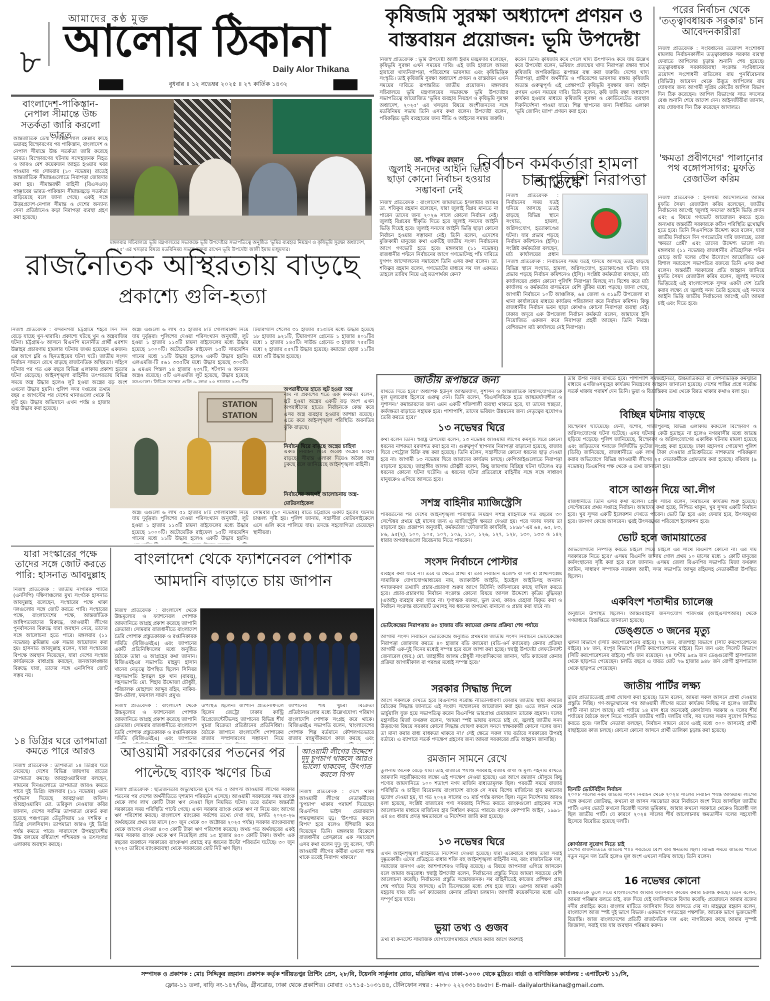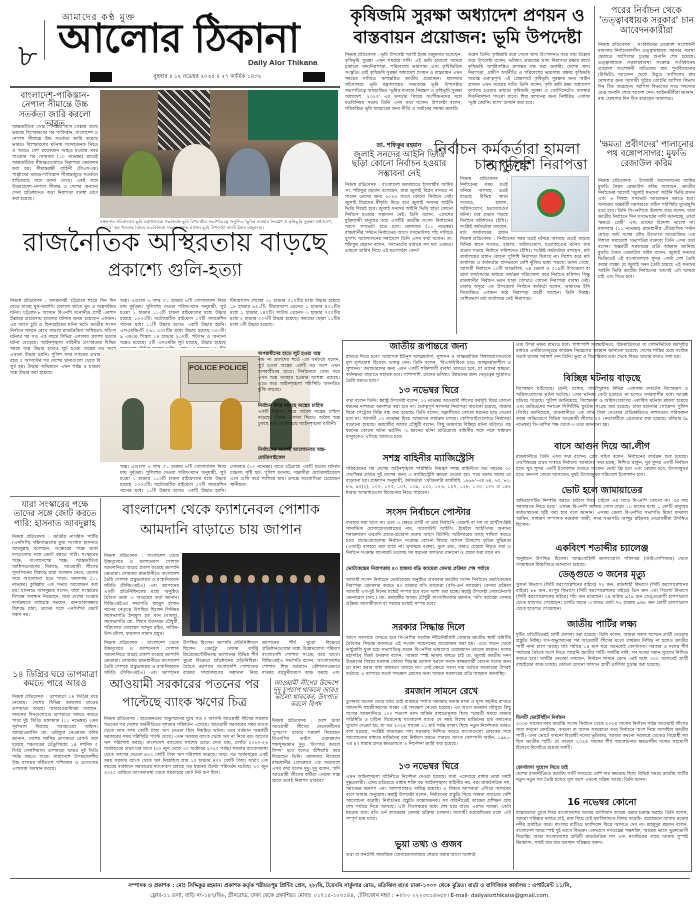--- a/index.html
+++ b/index.html
@@ -111,51 +111,51 @@
 <div class="abs body-text" style="left:598px;top:178px;width:97px;height:160px;">নিজস্ব প্রতিবেদক : ইসলামী আন্দোলনের আমির মুফতি সৈয়দ রেজাউল করিম বলেছেন, জাতীয় নির্বাচনের আগেই 'জুলাই সনদের' আইনি ভিত্তি প্রদান এবং এ বিষয়ে গণভোট আয়োজন করতে হবে। অন্যথায় অন্তর্বর্তী সরকারকে কঠিন পরিস্থিতি মুখোমুখি হতে হবে। তিনি সিএনপিকে উদ্দেশ্য করে বলেন, যারা জাতীয় নির্বাচনে দিন গণভোটের দাবি জানাচ্ছে, তারা 'ক্ষমতা প্রেমী' এবং তাদের উদ্দেশ্য ভালো না। মঙ্গলবার (১১ নভেম্বর) রাজধানীর ঐতিহাসিক পল্টন মোড়ে আট দলের যৌথ উদ্যোগে আয়োজিত এক বিশাল সমাবেশে সভাপতির বক্তব্যে তিনি এসব কথা বলেন। অন্তর্বর্তী সরকারের প্রতি আহ্বান জানিয়ে মুফতি সৈয়দ রেজাউল করিম বলেন, জুলাই সনদের ভিত্তিতেই এই বাংলাদেশকে সুন্দর একটা দেশ তৈরি করার লক্ষ্যে যে জুলাই সনদ তৈরি হয়েছে এই সনদের আইনি ভিত্তি জাতীয় নির্বাচনের আগেই এটা আমরা চাই এবং দিতে হবে।</div>
 
 <div class="abs hl" style="left:10px;top:228px;width:330px;font-size:26px;">রাজনৈতিক অস্থিরতায় বাড়ছে</div>
 <div class="abs hl" style="left:10px;top:260px;width:330px;font-size:18px;">প্রকাশ্যে গুলি-হত্যা</div>
 <div class="abs body-text" style="left:10px;top:298px;width:106px;height:194px;">নিজস্ব প্রতিবেদক : বন্দরনগরী চট্টগ্রামে শহরে দিন দিন বেড়ে যাচ্ছে খুন-খারাবি। প্রকাশ্যে ঘটছে খুন ও অস্ত্রবাজির ঘটনা। চট্টগ্রাম-৮ আসনে বিএনপি মনোনীত প্রার্থী এরশাদ উল্লাহর প্রচারণায় হামলার ঘটনায় জখম হয়েছেন একজন। এর আগে চুরি ও ছিনতাইয়ের ঘটনা ঘটে। জাতীয় সংসদ নির্বাচন সামনে রেখে বাড়ছে রাজনৈতিক অস্থিরতা। সহিংস ঘটনার পর গত এক বছরে বিভিন্ন এলাকায় প্রকাশ্য হত্যার ঘটনা বেড়েছে। আইনশৃঙ্খলা বাহিনীর তৎপরতায় বিভিন্ন সময়ে অস্ত্র উদ্ধার হলেও লুট হওয়া অস্ত্রের বড় অংশ এখনো উদ্ধার হয়নি। পুলিশ সদর দপ্তরের তথ্যমতে, গত বছর ৫ আগস্টের পর দেশের থানাগুলো থেকে বিপুল অস্ত্র লুট হয়। উদ্ধার অভিযানে এখন পর্যন্ত ৪ হাজার ৭৫৬টি অস্ত্র উদ্ধার করা হয়েছে।</div>
 <div class="abs body-text" style="left:120px;top:298px;width:106px;height:50px;">অস্ত্র। এগুলো ৬ লাখ ৫১ হাজার ৮টি গোলাবারুদ নিয়ে যায় দুর্বৃত্তরা। পুলিশের দেওয়া পরিসংখ্যান অনুযায়ী, লুট হওয়া ১ হাজার ১১৩টি চায়না রাইফেলের মধ্যে উদ্ধার হয়েছে ১০০০টি। অটোমেটিক রাইফেল ১৫টি সাবমেশিন গানের মধ্যে ১১টি উদ্ধার হলেও একটি উদ্ধার হয়নি। এলএমজি-টি ৫৬১ ৩৩৫টির মধ্যে উদ্ধার হয়েছে ৩০৩টি। ৯ এমএম পিস্তল ১৪ হাজার ২৩৭টি, শটগান ও অন্যান্য অস্ত্রও রয়েছে। ৫টি এসএমজি লুট হয়েছে, উদ্ধার হয়েছে সবগুলো। বিভিন্ন অস্ত্রের গুলি ৬ লাখ ২৪ হাজার ২৫৮টির বেশি উদ্ধার হয়েছে ২ লাখ ৩৪ হাজার ৮৭৪টি। বিভিন্ন অস্ত্রের গুলি।</div>
 <div class="abs body-text" style="left:230px;top:298px;width:110px;height:50px;">টিয়ারগ্যাস শেলের ৩১ হাজার ৫১৫টির মধ্যে উদ্ধার হয়েছে ১৮ হাজার ৯২১টি, টিয়ারগ্যাস গ্রেনেড ১ হাজার ৪০১টির মধ্যে ১ হাজার ১৪৫টি। সাউন্ড গ্রেনেড ৩ হাজার ৭৫৫টির মধ্যে ২ হাজার ৫৫৭টি উদ্ধার হয়েছে। কমান্ডো ছোরা ১১টির মধ্যে ৩টি উদ্ধার হয়েছে।</div>
 
 <div class="abs photo" id="photo-police">
   <div class="station"></div>
-  <div class="sign">POLICE POLICE</div>
+  <div class="sign">STATION STATION</div>
   <div class="runner" style="left:22px;background:#4a5a48;"></div>
   <div class="runner" style="left:70px;background:#d4a43a;"></div>
   <div class="runner" style="left:120px;background:#c08a2a;"></div>
   <div class="runner" style="left:170px;background:#3e4e3a;"></div>
 </div>
 <div class="abs body-text" style="left:120px;top:464px;width:106px;height:30px;">অস্ত্র। এগুলো ৬ লাখ ৫১ হাজার ৮টি গোলাবারুদ নিয়ে যায় দুর্বৃত্তরা। পুলিশের দেওয়া পরিসংখ্যান অনুযায়ী, লুট হওয়া ১ হাজার ১১৩টি চায়না রাইফেলের মধ্যে উদ্ধার হয়েছে ১০০০টি। অটোমেটিক রাইফেল ১৫টি সাবমেশিন গানের মধ্যে ১১টি উদ্ধার হলেও একটি উদ্ধার হয়নি। এলএমজি-টি ৫৬১ ৩৩৫টির মধ্যে উদ্ধার হয়েছে ৩০৩টি। ৯ এমএম পিস্তল ১৪ হাজার ২৩৭টি, শটগান ও অন্যান্য অস্ত্রও রয়েছে। ৫টি এসএমজি লুট হয়েছে, উদ্ধার হয়েছে সবগুলো। বিভিন্ন অস্ত্রের গুলি ৬ লাখ ২৪ হাজার ২৫৮টির বেশি উদ্ধার হয়েছে ২ লাখ ৩৪ হাজার ৮৭৪টি। বিভিন্ন অস্ত্রের গুলি।</div>
 <div class="abs body-text" style="left:230px;top:464px;width:110px;height:30px;">সোমবার (১০ নভেম্বর) রাতে চট্টগ্রামে একটি হত্যার ঘটনায় চাঞ্চল্য সৃষ্টি হয়। পুলিশ জানায়, সন্ত্রাসীরা মোটরসাইকেলে এসে গুলি করে পালিয়ে যায়। তদন্তে সহযোগিতা চেয়েছেন স্থানীয়রা।</div>
 
 <div class="abs" style="left:258px;top:350px;width:82px;font-size:4.8px;font-weight:bold;font-family:'DejaVu Sans',sans-serif;">অপরাধীদের হাতে লুট হওয়া অস্ত্র</div>
 <div class="abs body-text" style="left:258px;top:357px;width:82px;height:44px;">নাম না প্রকাশের শর্তে এক কর্মকর্তা বলেন, লুট হওয়া অস্ত্রের একটি বড় অংশ এখন অপরাধীদের হাতে। নির্বাচনকে কেন্দ্র করে এসব অস্ত্র ব্যবহার হওয়ার আশঙ্কা রয়েছে। এতে করে আইনশৃঙ্খলা পরিস্থিতি অবনতির ঝুঁকি বাড়ছে।</div>
 <div class="abs" style="left:258px;top:402px;width:82px;font-size:4.8px;font-weight:bold;font-family:'DejaVu Sans',sans-serif;">নির্বাচন ঘিরে বাড়ছে অস্ত্রের চাহিদা</div>
 <div class="abs body-text" style="left:258px;top:409px;width:82px;height:36px;">একটি নির্বাচন ঘিরে অবৈধ অস্ত্রের চাহিদা বাড়ছে। সীমান্ত এলাকা দিয়েও অবৈধ অস্ত্র ঢুকছে বলে জানিয়েছে আইনশৃঙ্খলা বাহিনী।</div>
 <div class="abs" style="left:258px;top:446px;width:82px;font-size:4.8px;font-weight:bold;font-family:'DejaVu Sans',sans-serif;">নির্বাচনের আগেই আলোচনায় অস্ত্র-মোটরসাইকেল</div>
 
 <div class="abs box" style="left:342px;top:340px;width:350px;height:532px;"></div>
 <div class="abs divider-v" style="left:513px;top:342px;height:528px;"></div>
 
-<div class="abs hl" style="left:346px;top:342px;width:165px;font-size:9px;font-weight:bold;">জাতীয় রূপান্তরে জন্য</div>
+<div class="abs hl" style="left:332px;top:342px;width:165px;font-size:9px;font-weight:bold;font-style:italic;">জাতীয় রূপান্তরে জন্য</div>
 <div class="abs body-text" style="left:346px;top:354px;width:165px;height:30px;">রাখতে দিতে হবে।' অধ্যাপক ইউনূস আত্মমর্যাদা, সুশাসন ও আন্তর্জাতিক বিশ্বাসযোগ্যতাকে মূল মূল্যবোধ হিসেবে গুরুত্ব দেন। তিনি বলেন, 'বিএসসিবিকে হতে আত্মমর্যাদাশীল ও সুশাসন।' কমান্ডারদের জন্য এমন একটি শক্তিশালী ব্যবস্থা থাকতে হবে, যা তাদের স্বচ্ছতা, কর্মদক্ষতা বাড়াতে সহায়ক হবে। পাশাপাশি, তাদের ভবিষ্যৎ উন্নয়নের জন্য নেতৃত্বের সুযোগও তৈরি করতে হবে।'</div>
 <div class="abs hl" style="left:346px;top:386px;width:165px;font-size:9px;font-weight:bold;">১৩ নভেম্বর ঘিরে</div>
 <div class="abs body-text" style="left:346px;top:398px;width:165px;height:54px;">কথা বলেন তিনি। স্বরাষ্ট্র উপদেষ্টা বলেন, ১৩ নভেম্বর আওয়ামী লীগের কর্মসূচি ঘিরে কোনো ধরনের নাশকতা বরদাশত করা হবে না। গুরুত্বপূর্ণ স্থাপনার নিরাপত্তা বাড়ানো হয়েছে, বাজার ঘিরে পেট্রোল বিক্রি বন্ধ করা হয়েছে। তিনি বলেন, সন্ত্রাসীদের কোনো ধরনের ছাড় দেওয়া হবে না। আগামী ১৩ নভেম্বর ঘিরে আমাদের কার্যক্রম চলছে। কেপিআইগুলোতে নিরাপত্তা বাড়ানো হয়েছে। জাহাঙ্গীর আলম চৌধুরী বলেন, কিছু জায়গায় বিচ্ছিন্ন ঘটনা ঘটলেও বড় ধরনের কোনো ঘটনা ঘটেনি। এ ধরনের ঘটনা প্রতিরোধে বাহিনীর সঙ্গে সঙ্গে সাধারণ মানুষকেও এগিয়ে আসতে হবে।</div>
 <div class="abs hl" style="left:346px;top:454px;width:165px;font-size:9px;font-weight:bold;">সশস্ত্র বাহিনীর ম্যাজিস্ট্রেসি</div>
 <div class="abs body-text" style="left:346px;top:466px;width:165px;height:40px;">পরিবর্তনের পর দেশের আইনশৃঙ্খলা পরিস্থিতি নিয়ন্ত্রণ সশস্ত্র বাহিনীকে গত বছরের ৩০ সেপ্টেম্বর প্রথমে দুই মাসের জন্য এ ম্যাজিস্ট্রেসি ক্ষমতা দেওয়া হয়। পরে দফায় দফায় তা বাড়ানো হয়। প্রজ্ঞাপন অনুযায়ী, কর্মকর্তারা 'ফৌজদারি কার্যবিধি, ১৮৯৮'-এর ৬৪, ৬৫, ৮৩, ৮৬, ৯৫(২), ১০০, ১০৫, ১০৭, ১০৯, ১১০, ১২৬, ১২৭, ১২৮, ১৩০, ১৩৩ ও ১৪২ ধারার অপরাধগুলো বিবেচনায় নিতে পারবেন।</div>
 <div class="abs hl" style="left:346px;top:508px;width:165px;font-size:9px;font-weight:bold;">সংসদ নির্বাচনে পোস্টার</div>
 <div class="abs body-text" style="left:346px;top:520px;width:165px;height:44px;">ব্যবহার করা যাবে না। তবে এ ক্ষেত্রে প্রার্থী বা তার নির্বাচনি এজেন্ট বা দল বা প্রার্থীসংশ্লিষ্ট সামাজিক যোগাযোগমাধ্যমের নাম, অ্যাকাউন্ট আইডি, ইমেইল আইডিসহ অন্যান্য শনাক্তকরণ তথ্যাদি প্রচার-প্রচারণা শুরুর আগে রিটার্নিং অফিসারের কাছে দাখিল করতে হবে। প্রচার-প্রচারণায় নির্বাচন সংক্রান্ত কোনো বিষয়ে আসল উদ্দেশ্যে কৃত্রিম বুদ্ধিমত্তা (এআই) ব্যবহার করা যাবে না। ঘৃণাত্মক বক্তব্য, ভুল তথ্য, কারও চেহারা বিকৃত করা ও নির্বাচন সংক্রান্ত বানোয়াট তথ্যসহ সব ধরনের অপতথ্য বানানো ও প্রচার করা যাবে না।</div>
 <div class="abs" style="left:346px;top:565px;width:165px;font-size:4.8px;font-weight:bold;font-family:'DejaVu Sans',sans-serif;">ভোটকেন্দ্রের নিরাপত্তায় ৪০ হাজার বডি ক্যামেরা কেনার প্রক্রিয়া শেষ পর্যায়ে</div>
 <div class="abs body-text" style="left:346px;top:577px;width:165px;height:44px;">আগামী সংসদ নির্বাচনে ভোটকেন্দ্রে অনুষ্ঠিত প্রথমবার জাতীয় সংসদ নির্বাচনে ভোটকেন্দ্রের নিরাপত্তা জোরদার করতে ৪০ হাজার বডি ক্যামেরা (বডি-ওর্ন ক্যামেরা) কেনার প্রক্রিয়া আগামী এক-দুই দিনের মধ্যেই সম্পন্ন হবে বলে আশা করা হচ্ছে। স্বরাষ্ট্র উপদেষ্টা লেফটেন্যান্ট জেনারেল (অব.) মো. জাহাঙ্গীর আলম চৌধুরী সাংবাদিকদের জানান, 'বডি ক্যামেরা কেনার প্রক্রিয়া আগামীকাল বা পরশুর মধ্যেই সম্পন্ন হবে।'</div>
 <div class="abs hl" style="left:346px;top:623px;width:165px;font-size:9px;font-weight:bold;">সরকার সিদ্ধান্ত দিলে</div>
 <div class="abs body-text" style="left:346px;top:635px;width:165px;height:50px;">আগে সকলকে দেখতে হবে বিএনপির সর্বোচ্চ নীতিনির্ধারণী ফোরাম জাতীয় স্থায়ী কমিটির বৈঠকের সিদ্ধান্ত জানাতে এই সংবাদ সম্মেলনের আয়োজন করা হয়। এতে লন্ডন থেকে ভার্চুয়ালি যুক্ত হয়ে সভাপতিত্ব করেন বিএনপির ভারপ্রাপ্ত চেয়ারম্যান তারেক রহমান। দলের মহাসচিব মির্জা ফখরুল বলেন, 'আমরা স্পষ্ট ভাষায় বলতে চাই যে, জুলাই জাতীয় সনদ উত্তরণের বিষয়ে সরকার কোনো সিদ্ধান্ত ঘোষণা করলে সনদে স্বাক্ষরকারী কোনো দলের জন্য তা মানা করার বাধ্য বাধকতা থাকবে না।' সেই ক্ষেত্রে সকল দায় বর্তাবে সরকারের উপরই বর্তাবে। এ ব্যাপারে সতর্ক পদক্ষেপ গ্রহণের জন্য আমরা সরকারের প্রতি আহ্বান জানাচ্ছি।</div>
-<div class="abs hl" style="left:359px;top:687px;width:165px;font-size:9px;font-weight:bold;">রমজান সামনে রেখে</div>
+<div class="abs hl" style="left:342px;top:687px;width:165px;font-size:9px;font-weight:normal;">রমজান সামনে রেখে</div>
 <div class="abs body-text" style="left:346px;top:699px;width:165px;height:60px;">তুলনায় অনেক বেড়ে যায়। তাই বাজারে পর্যাপ্ত সরবরাহ বজায় রাখা ও মূল্য সহনীয় রাখতে আমদানি সহজীকরণের লক্ষ্যে এই পদক্ষেপ নেওয়া হয়েছে। এর আগে রমজান মৌসুমে কিছু পণ্যের আমদানিতে ১০০ শতাংশ নগদ মার্জিন বাধ্যতামূলক ছিল। পরবর্তী সময়ে বাজার পরিস্থিতি ও চাহিদা বিবেচনায় বাংলাদেশ ব্যাংক সে সময় বিশেষ মার্জিনের হার কমানোর সুযোগ দেওয়া হয়, যা গত ২০২৪ সালের ৩১ মার্চ পর্যন্ত বলবৎ ছিল। নতুন নির্দেশনায় আরও বলা হয়েছে, সংশ্লিষ্ট বাজারের পণ্য সরবরাহ নিশ্চিত করতে ব্যাংকগুলো গ্রাহকের সঙ্গে আলোচনার মাধ্যমে মার্জিনের হার নির্ধারণ করতে পারবে। ব্যাংক কোম্পানি আইন, ১৯৯১-এর ৪৫ ধারায় প্রদত্ত ক্ষমতাবলে এ নির্দেশনা জারি করা হয়েছে।</div>
 <div class="abs hl" style="left:346px;top:762px;width:165px;font-size:9px;font-weight:bold;">১৩ নভেম্বর ঘিরে</div>
 <div class="abs body-text" style="left:346px;top:774px;width:165px;height:64px;">এখন আইনশৃঙ্খলা বাহিনীতে নির্দেশনা দেওয়া হয়েছে। যারা একেবারে বাধায় তারা সবাই দুষ্কৃতকারী। এদের প্রতিহতে বাধার শক্তি বহু আইনশৃঙ্খলা বাহিনীর নয়, বরং রাজনৈতিক দল, সমাজের জনগণ এবং আশপাশেরও দায়িত্ব রয়েছে। এ বিষয়ে আপনারা এগিয়ে আসবেন বলে আমার অনুরোধ। স্বরাষ্ট্র উপদেষ্টা বলেন, নির্বাচনের প্রস্তুতি নিয়ে আমরা সবচেয়ে বেশি আলোচনা করেছি। নির্বাচনের প্রস্তুতি সন্তোষজনক। সব বাহিনীতেই কাজের প্রশিক্ষণ প্রায় শেষ পর্যায়ে নিয়ে আসছে। এটা ডিসেম্বরের মধ্যে শেষ হয়ে যাবে। এরপর আমরা একটা মহড়ায় যাব। বডি ওর্ন ক্যামেরার কেনার প্রক্রিয়া চলমান। আগামী কয়েকদিনের মধ্যে এটা সম্পূর্ণ হয়ে যাবে।</div>
 <div class="abs hl" style="left:346px;top:840px;width:165px;font-size:9px;font-weight:bold;">ভুয়া তথ্য ও গুজব</div>
 <div class="abs body-text" style="left:346px;top:852px;width:165px;height:14px;">তথ্য বা কনটেন্ট সামাজিক যোগাযোগমাধ্যমে শেয়ার করার আগে অবশ্যই</div>
 
 <div class="abs body-text" style="left:516px;top:342px;width:172px;height:30px;">তার উপর নজর রাখতে হবে। পাশাপাশি সমন্বয়হীনতা, উচ্চমাত্রিকতা বা সেশনভিত্তিক কর্মসূচির মাধ্যমে এনজিওসমূহের কার্যক্রম নিয়ন্ত্রণের আহ্বান জানানো হয়েছে। দেশের শান্তির প্রশ্নে সর্বোচ্চ সতর্ক থাকার পরামর্শ দেন তিনি। ভুয়া ও বিভ্রান্তিকর তথ্য থেকে বিরত থাকার কথাও বলা হয়।</div>
 <div class="abs hl" style="left:516px;top:374px;width:172px;font-size:9px;font-weight:bold;">বিচ্ছিন্ন ঘটনায় বাড়ছে</div>
 <div class="abs body-text" style="left:516px;top:386px;width:172px;height:54px;">বিস্ফোরণ ঘটিয়েছে। ফেনী, যশোর, গাজীপুরসহ বিভিন্ন এলাকায় ককটেল বিস্ফোরণ ও অগ্নিসংযোগের ঘটনা ঘটেছে। এসব ঘটনায় কেউ হতাহত না হলেও নগরবাসীর মধ্যে আতঙ্ক ছড়িয়ে পড়েছে। পুলিশ জানিয়েছে, বিস্ফোরণ ও অগ্নিসংযোগের একাধিক ঘটনায় মামলা হয়েছে এবং জড়িতদের শনাক্তে সিসিটিভি ফুটেজ সংগ্রহ করা হয়েছে। ঢাকা মহানগর গোয়েন্দা পুলিশ (ডিবি) জানিয়েছে, রাজধানীতে এক লাখ টাকা দেওয়ার প্রতিশ্রুতিতে নাশকতার পরিকল্পনা করার অভিযোগে বিভিন্ন আওয়ামী লীগের ২৫ নেতাকর্মীকে গ্রেফতার করা হয়েছে। রবিবার (৯ নভেম্বর) ডিএমপির পক্ষ থেকে এ তথ্য জানানো হয়।</div>
 <div class="abs hl" style="left:516px;top:442px;width:172px;font-size:9px;font-weight:bold;">বাসে আগুন দিয়ে আ.লীগ</div>

